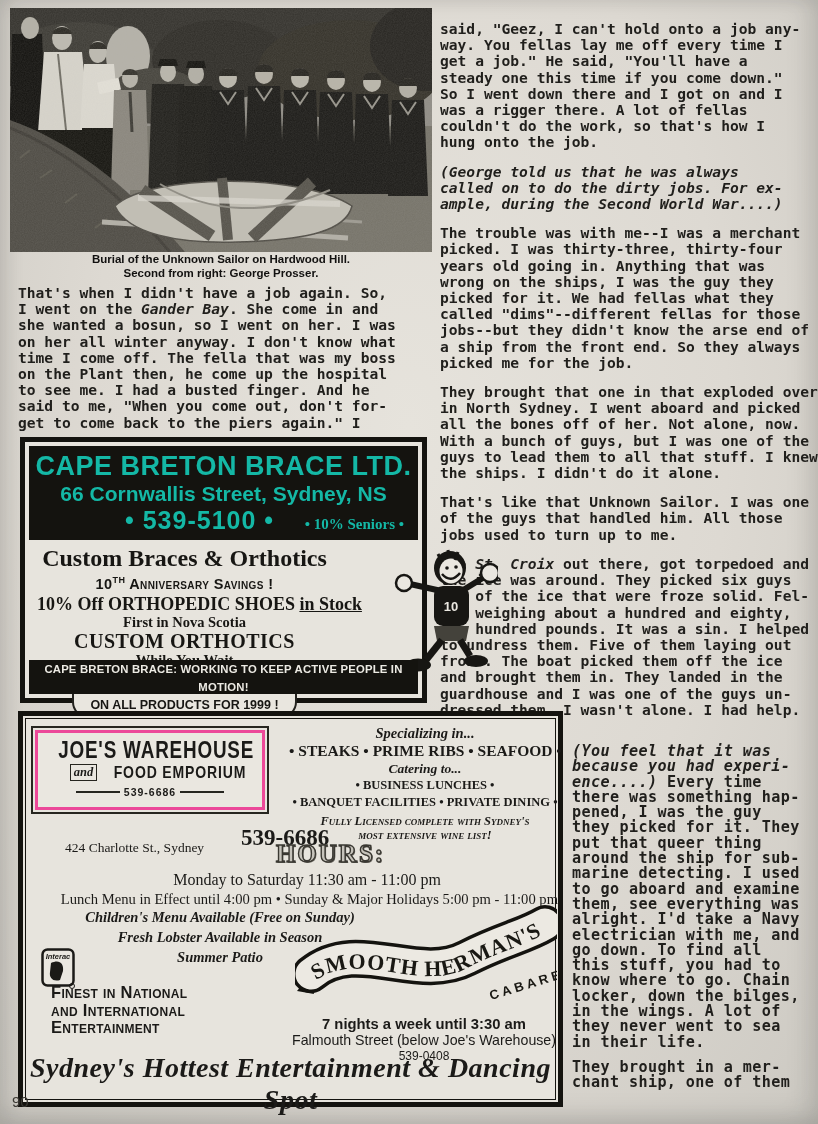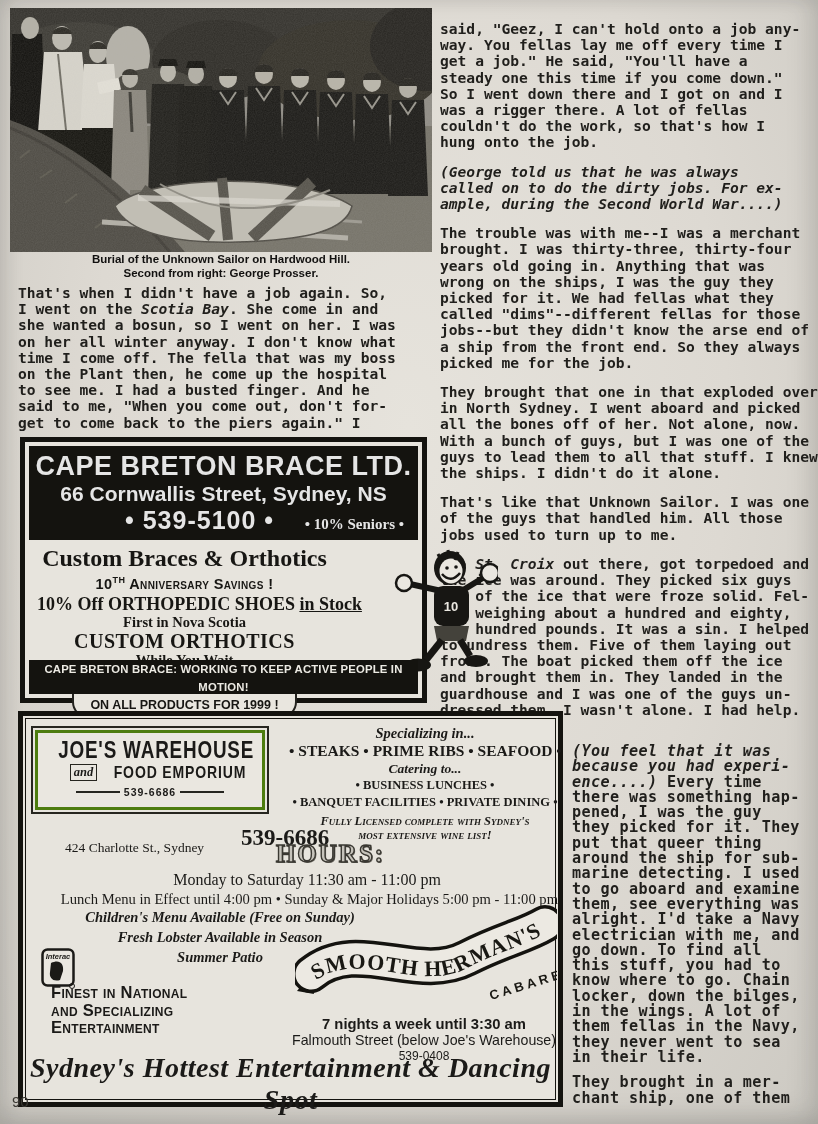--- a/index.html
+++ b/index.html
@@ -16,21 +16,21 @@
   .right-col .tpara + .tpara{margin-top:13px;}
   .narrow-col{left:572px;top:744px;width:246px;font-size:15.1px;line-height:15.3px;letter-spacing:.4px;}
   .narrow-col .tpara + .tpara{margin-top:10px;}
   
   .photo{position:absolute;left:10px;top:8px;width:422px;height:244px;}
   .caption{position:absolute;left:10px;top:253px;width:422px;text-align:center;
            font-weight:bold;font-size:11.5px;line-height:13.5px;color:#121110;}
   
   .brace{position:absolute;left:20px;top:437px;width:407px;height:266px;box-sizing:border-box;
          border:5px solid #14130f;background:#e7e4dd;padding:4px;}
-  .brace-head{background:#14130f;color:#e5e5e5;text-align:center;padding:5px 4px 7px;}
+  .brace-head{background:#14130f;color:#14b8a6;text-align:center;padding:5px 4px 7px;}
   .bh-title{font-weight:bold;font-size:27px;line-height:30px;letter-spacing:.5px;white-space:nowrap;}
   .bh-addr{font-weight:bold;font-size:21px;line-height:26px;}
   .bh-row{display:flex;align-items:baseline;padding:0 6px;}
   .bh-phone{font-weight:bold;font-size:25px;line-height:26px;margin-left:86px;letter-spacing:1px;}
   .bh-seniors{margin-left:auto;font-family:"Liberation Serif",serif;font-weight:bold;font-size:15px;padding-right:4px;}
   .brace-body{position:relative;text-align:center;padding:5px 86px 0 8px;color:#171613;}
   .bb-heading{font-family:"Liberation Serif",serif;font-weight:bold;font-size:24px;line-height:26px;}
   .bb-anniv{font-weight:bold;font-size:14.5px;line-height:19px;font-variant:small-caps;letter-spacing:.4px;}
   .bb-anniv sup{font-size:9px;}
   .bb-shoes{font-family:"Liberation Serif",serif;font-weight:bold;font-size:18px;line-height:20px;white-space:nowrap;}
@@ -42,21 +42,21 @@
   .bb-d1{font-weight:bold;font-size:19px;line-height:21px;letter-spacing:1.5px;}
   .bb-d2{font-weight:bold;font-size:12.5px;line-height:14px;}
   .brace-foot{position:absolute;left:4px;right:4px;bottom:4px;background:#14130f;color:#eceae3;
               font-weight:bold;font-size:11.3px;line-height:18px;height:34px;text-align:center;letter-spacing:.2px;}
   .mascot{position:absolute;right:-80px;top:8px;}
   
   .joes{position:absolute;left:18px;top:711px;width:545px;height:396px;box-sizing:border-box;
         border:5px solid #14130f;background:#e7e4dd;}
   .joes::before{content:"";position:absolute;inset:2px;border:1.5px solid #14130f;pointer-events:none;}
   .crate{position:absolute;left:12px;top:14px;width:230px;height:80px;box-sizing:border-box;
-         border:3px solid #4d7c0f;box-shadow:0 0 0 2px #e7e4dd,0 0 0 4px #26251f;background:#eae7e0;text-align:center;}
+         border:3px solid #ec4899;box-shadow:0 0 0 2px #e7e4dd,0 0 0 4px #26251f;background:#eae7e0;text-align:center;}
   .crate-title{font-weight:bold;font-size:23px;line-height:24px;transform:scaleX(.82);letter-spacing:1px;
                white-space:nowrap;margin-top:5px;}
   .crate-row2{display:flex;justify-content:center;align-items:center;gap:5px;margin-top:1px;padding-left:28px;}
   .crate-and{font-family:"Liberation Serif",serif;font-style:italic;font-weight:bold;font-size:12.5px;
              border:1.5px solid #26251f;padding:0 3px;}
   .crate-emp{font-weight:bold;font-size:16.5px;letter-spacing:1px;transform:scaleX(.85);white-space:nowrap;}
   .crate-phone{display:flex;justify-content:center;align-items:center;gap:4px;margin-top:4px;}
   .cline{width:44px;border-top:2px solid #26251f;}
   .cptext{font-weight:bold;font-size:10.5px;letter-spacing:1px;}
   .jaddr{position:absolute;left:42px;top:124px;font-family:"Liberation Serif",serif;font-size:13.5px;}
@@ -184,21 +184,21 @@
     </svg>
   </div>
 
   <div class="caption">
     <div>Burial of the Unknown Sailor on Hardwood Hill.</div>
     <div>Second from right: George Prosser.</div>
   </div>
 
   <div class="tw left-col">
       <div class="tline"><span>That's when I didn't have a job again. So,</span></div>
-      <div class="tline"><span>I went on the </span><i>Scotia Bay</i><span>. She come in and</span></div>
+      <div class="tline"><span>I went on the </span><i>Gander Bay</i><span>. She come in and</span></div>
       <div class="tline"><span>she wanted a bosun, so I went on her. I was</span></div>
       <div class="tline"><span>on her all winter anyway. I don't know what</span></div>
       <div class="tline"><span>time I come off. The fella that was my boss</span></div>
       <div class="tline"><span>on the Plant then, he come up the hospital</span></div>
       <div class="tline"><span>to see me. I had a busted finger. And he</span></div>
       <div class="tline"><span>said to me, "When you come out, don't for-</span></div>
       <div class="tline"><span>get to come back to the piers again." I</span></div>
     </div>
   <div class="tw right-col">
       <div class="tpara">
@@ -211,21 +211,21 @@
         <div class="tline"><span>couldn't do the work, so that's how I</span></div>
         <div class="tline"><span>hung onto the job.</span></div>
       </div>
       <div class="tpara">
         <div class="tline"><i>(George told us that he was always</i></div>
         <div class="tline"><i>called on to do the dirty jobs. For ex-</i></div>
         <div class="tline"><i>ample, during the Second World War....)</i></div>
       </div>
       <div class="tpara">
         <div class="tline"><span>The trouble was with me--I was a merchant</span></div>
-        <div class="tline"><span>brought. I was thirty-three, thirty-four</span></div>
+        <div class="tline"><span>picked. I was thirty-three, thirty-four</span></div>
         <div class="tline"><span>years old going in. Anything that was</span></div>
         <div class="tline"><span>wrong on the ships, I was the guy they</span></div>
         <div class="tline"><span>picked for it. We had fellas what they</span></div>
         <div class="tline"><span>called "dims"--different fellas for those</span></div>
         <div class="tline"><span>jobs--but they didn't know the arse end of</span></div>
         <div class="tline"><span>a ship from the front end. So they always</span></div>
         <div class="tline"><span>picked me for the job.</span></div>
       </div>
       <div class="tpara">
         <div class="tline"><span>They brought that one in that exploded over</span></div>
@@ -266,21 +266,20 @@
         <div class="tline"><span>marine detecting. I used</span></div>
         <div class="tline"><span>to go aboard and examine</span></div>
         <div class="tline"><span>them, see everything was</span></div>
         <div class="tline"><span>alright. I'd take a Navy</span></div>
         <div class="tline"><span>electrician with me, and</span></div>
         <div class="tline"><span>go down. To find all</span></div>
         <div class="tline"><span>this stuff, you had to</span></div>
         <div class="tline"><span>know where to go. Chain</span></div>
         <div class="tline"><span>locker, down the bilges,</span></div>
         <div class="tline"><span>in the wings. A lot of</span></div>
-        <div class="tline"><span>them fellas in the Navy,</span></div>
         <div class="tline"><span>they never went to sea</span></div>
         <div class="tline"><span>in their life.</span></div>
       </div>
       <div class="tpara">
         <div class="tline"><span>They brought in a mer-</span></div>
         <div class="tline"><span>chant ship, one of them</span></div>
       </div>
     </div>
 
   <div class="brace">
@@ -364,21 +363,21 @@
 
     <svg class="interac" width="36" height="42" viewBox="0 0 36 42">
       <rect x="1.5" y="1.5" width="31" height="36" rx="5" fill="#eae7e0" stroke="#1b1a17" stroke-width="2.5"></rect>
       <text x="17" y="11" text-anchor="middle" font-family="Liberation Sans, sans-serif" font-size="7.5" font-style="italic" font-weight="bold" fill="#1b1a17">Interac</text>
       <path d="M10,15 c8,-4 13,0 12,8 l-3,9 c-7,2 -11,-2 -10,-8 z" fill="#1b1a17"></path>
       <circle cx="31" cy="38" r="2.5" fill="none" stroke="#1b1a17" stroke-width="1"></circle>
     </svg>
 
     <div class="finest">
       <div>Finest in National</div>
-      <div>and Specializing</div>
+      <div>and International</div>
       <div>Entertainment</div>
     </div>
 
     <svg class="hermans" width="262" height="104" viewBox="0 0 262 104">
       <defs>
         <path id="hermansTextPath" d="M16,82 C62,44 122,92 172,66 C207,48 230,44 252,30"></path>
       </defs>
       <path d="M14,74 l-12,15 l17,3 z" fill="#14130f"></path>
       <path d="M250,22 l12,-10 l-2,16 z" fill="#14130f"></path>
       <path d="M16,72 C62,34 122,82 172,56 C207,38 230,34 250,22" stroke="#14130f" stroke-width="38" fill="none" stroke-linecap="round"></path>

